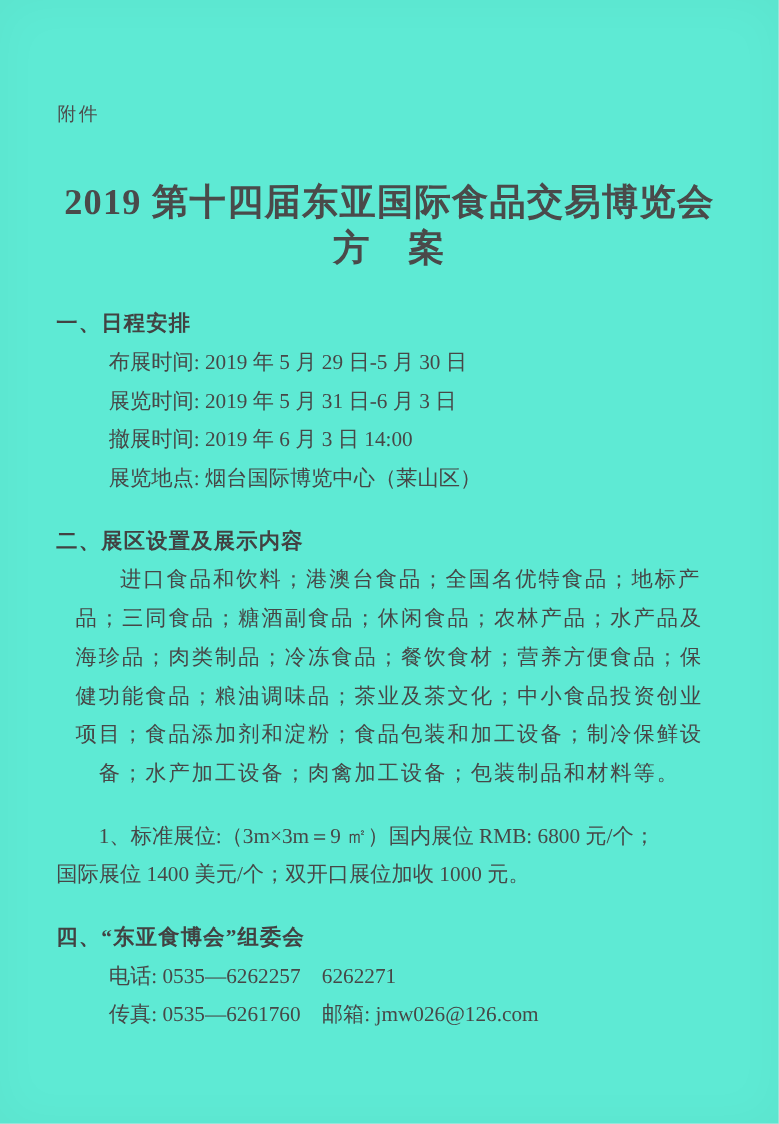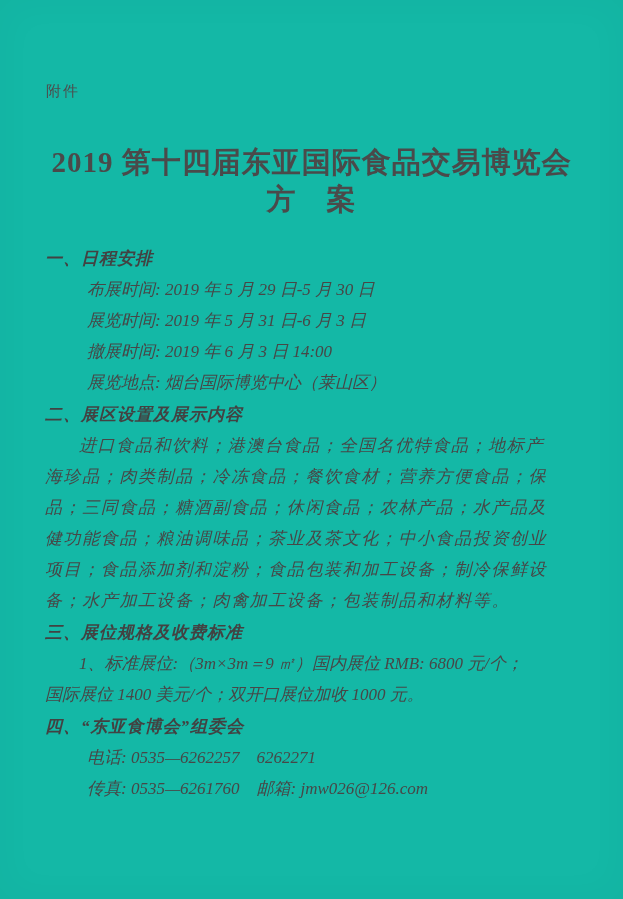--- a/index.html
+++ b/index.html
@@ -5,21 +5,21 @@
   html, body {
     margin: 0;
     padding: 0;
     background: #e8e8e8;
   }
   .page {
     position: relative;
     width: 623px;
     height: 899px;
     margin: 0 auto;
-    background: #14b8a6;
+    background: #5eead4;
     overflow: hidden;
     font-family: "Liberation Serif", "DejaVu Serif", serif;
     color: #474747;
     box-shadow: inset 0 0 40px rgba(0,0,0,0.03);
   }
   .attachment {
     padding-top: 82px;
     margin-left: 46px;
     font-size: 15px;
     letter-spacing: 2px;
@@ -49,27 +49,27 @@
     white-space: pre-wrap;
   }
   .line {
     white-space: pre-wrap;
   }
   .ind {
     margin-left: 42px;
   }
   .para {
     letter-spacing: 1.6px;
+    text-align: center;
   }
   .ti {
     text-indent: 2em;
   }
   .section {
-    margin-top: 1px;
-    font-style: italic;
+    margin-top: 19px;
   }
 </style>
 </head>
 <body>
 
 <div class="page">
 
   <div class="attachment">附件</div>
 
   <div class="title">2019 第十四届东亚国际食品交易博览会</div>
@@ -82,29 +82,28 @@
       <div class="heading">一、日程安排</div>
       <div class="line ind">布展时间: 2019 年 5 月 29 日-5 月 30 日</div>
       <div class="line ind">展览时间: 2019 年 5 月 31 日-6 月 3 日</div>
       <div class="line ind">撤展时间: 2019 年 6 月 3 日 14:00</div>
       <div class="line ind">展览地点: 烟台国际博览中心（莱山区）</div>
     </div>
 
     <div class="section">
       <div class="heading">二、展区设置及展示内容</div>
       <div class="line para ti">进口食品和饮料；港澳台食品；全国名优特食品；地标产</div>
+      <div class="line para">品；三同食品；糖酒副食品；休闲食品；农林产品；水产品及</div>
       <div class="line para">海珍品；肉类制品；冷冻食品；餐饮食材；营养方便食品；保</div>
-      <div class="line para">品；三同食品；糖酒副食品；休闲食品；农林产品；水产品及</div>
       <div class="line para">健功能食品；粮油调味品；茶业及茶文化；中小食品投资创业</div>
       <div class="line para">项目；食品添加剂和淀粉；食品包装和加工设备；制冷保鲜设</div>
       <div class="line para">备；水产加工设备；肉禽加工设备；包装制品和材料等。</div>
     </div>
 
     <div class="section">
-      <div class="heading">三、展位规格及收费标准</div>
       <div class="line ti">1、标准展位:（3m×3m＝9 ㎡）国内展位 RMB: 6800 元/个；</div>
       <div class="line">国际展位 1400 美元/个；双开口展位加收 1000 元。</div>
     </div>
 
     <div class="section">
       <div class="heading">四、“东亚食博会”组委会</div>
       <div class="line ind">电话: 0535—6262257    6262271</div>
       <div class="line ind">传真: 0535—6261760    邮箱: jmw026@126.com</div>
     </div>
 

